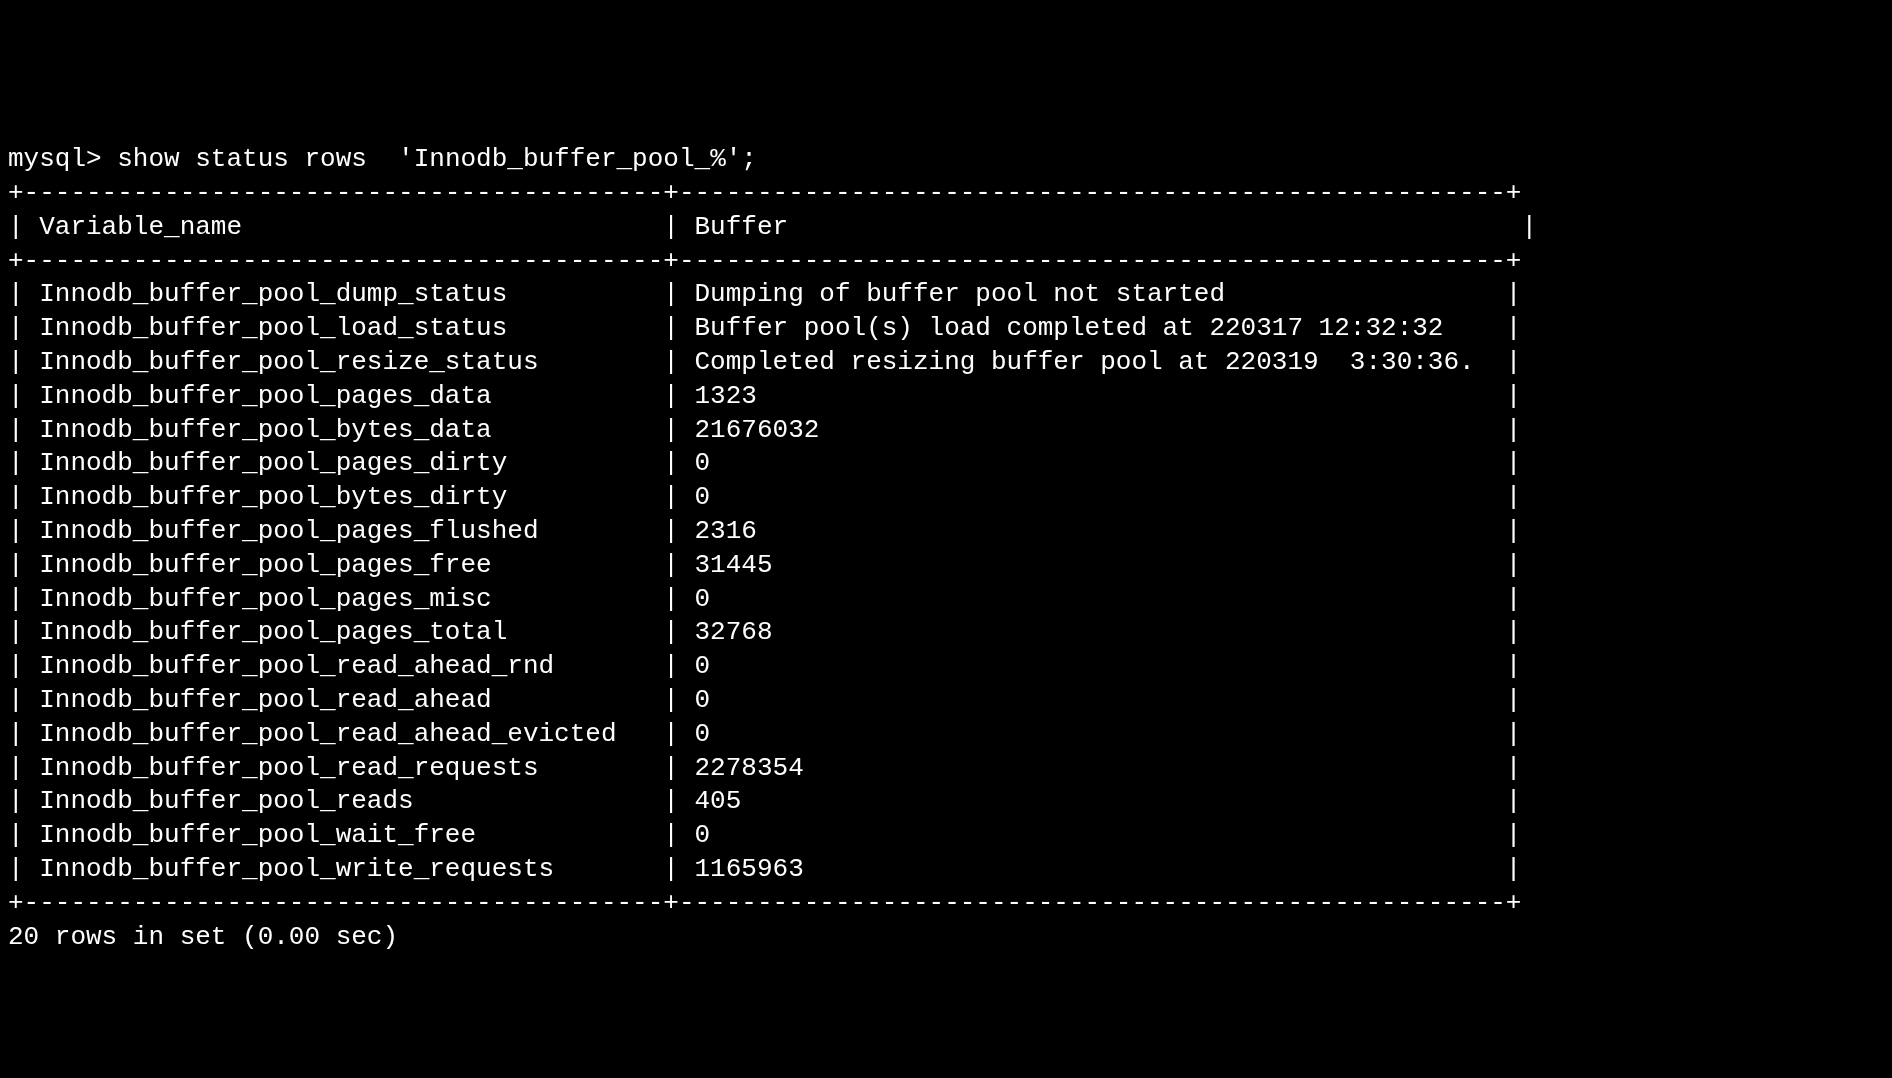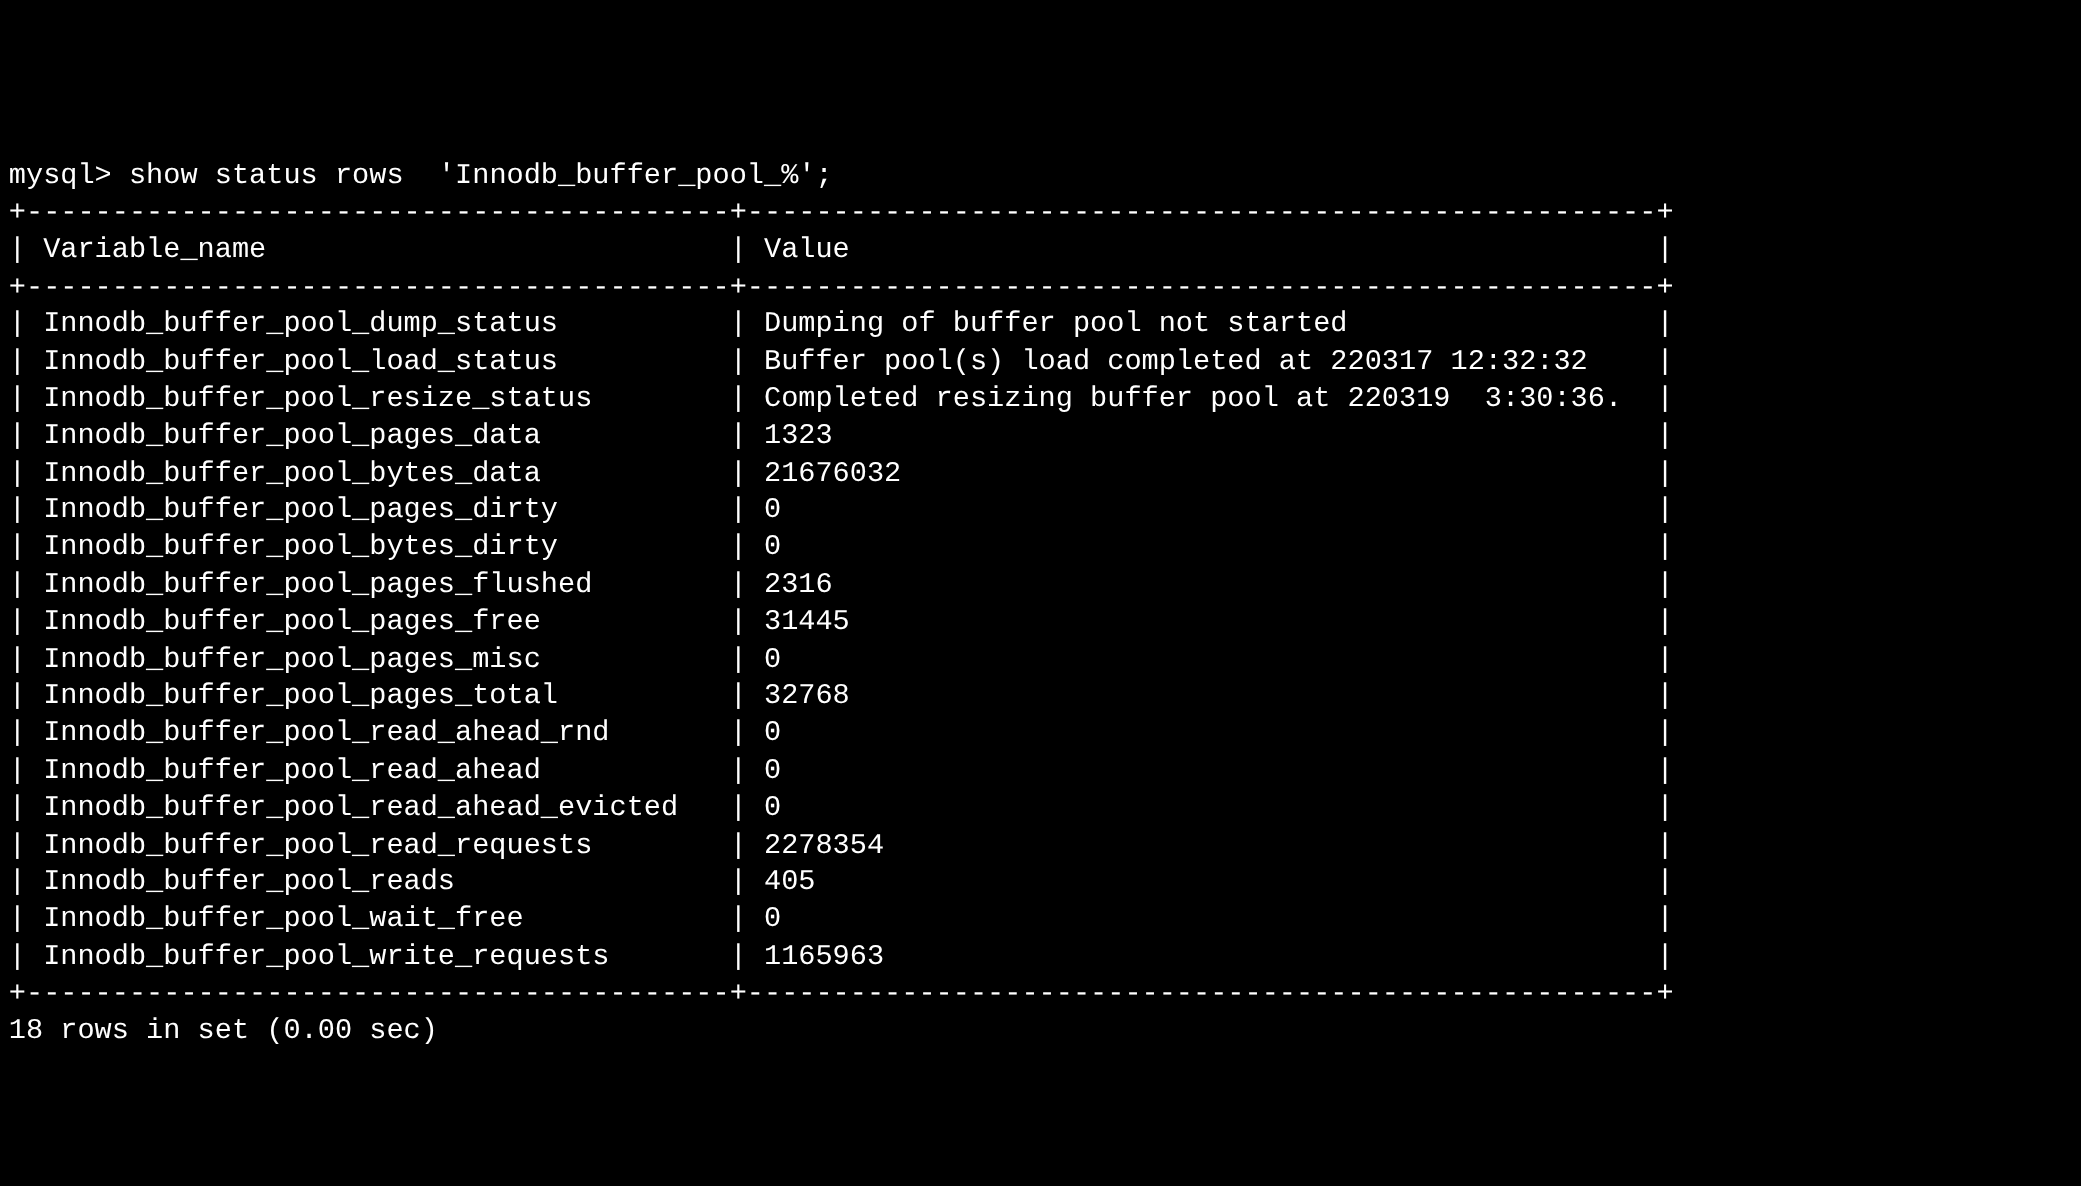--- a/index.html
+++ b/index.html
@@ -21,38 +21,38 @@
       min-width: 1892px;
     }
   </style>
 </head>
 <body>
 
 
 
 <div class="terminal"><span>mysql&gt;</span> <span>show status rows  'Innodb_buffer_pool_%';</span>
 <span id="border-line">+-----------------------------------------+-----------------------------------------------------+</span>
-<span id="header-row">| Variable_name                           | Value                                               |</span>
+<span id="header-row">| Variable_name                           | Buffer                                               |</span>
 <span id="border-line2">+-----------------------------------------+-----------------------------------------------------+</span>
 <span id="table-body">| Innodb_buffer_pool_dump_status          | Dumping of buffer pool not started                  |
 | Innodb_buffer_pool_load_status          | Buffer pool(s) load completed at 220317 12:32:32    |
 | Innodb_buffer_pool_resize_status        | Completed resizing buffer pool at 220319  3:30:36.  |
 | Innodb_buffer_pool_pages_data           | 1323                                                |
 | Innodb_buffer_pool_bytes_data           | 21676032                                            |
 | Innodb_buffer_pool_pages_dirty          | 0                                                   |
 | Innodb_buffer_pool_bytes_dirty          | 0                                                   |
 | Innodb_buffer_pool_pages_flushed        | 2316                                                |
 | Innodb_buffer_pool_pages_free           | 31445                                               |
 | Innodb_buffer_pool_pages_misc           | 0                                                   |
 | Innodb_buffer_pool_pages_total          | 32768                                               |
 | Innodb_buffer_pool_read_ahead_rnd       | 0                                                   |
 | Innodb_buffer_pool_read_ahead           | 0                                                   |
 | Innodb_buffer_pool_read_ahead_evicted   | 0                                                   |
 | Innodb_buffer_pool_read_requests        | 2278354                                             |
 | Innodb_buffer_pool_reads                | 405                                                 |
 | Innodb_buffer_pool_wait_free            | 0                                                   |
 | Innodb_buffer_pool_write_requests       | 1165963                                             |</span>
 <span id="border-line3">+-----------------------------------------+-----------------------------------------------------+</span>
-<span>18 rows in set (0.00 sec)</span>
+<span>20 rows in set (0.00 sec)</span>
 </div>
 
 
 
 
 </body></html>

